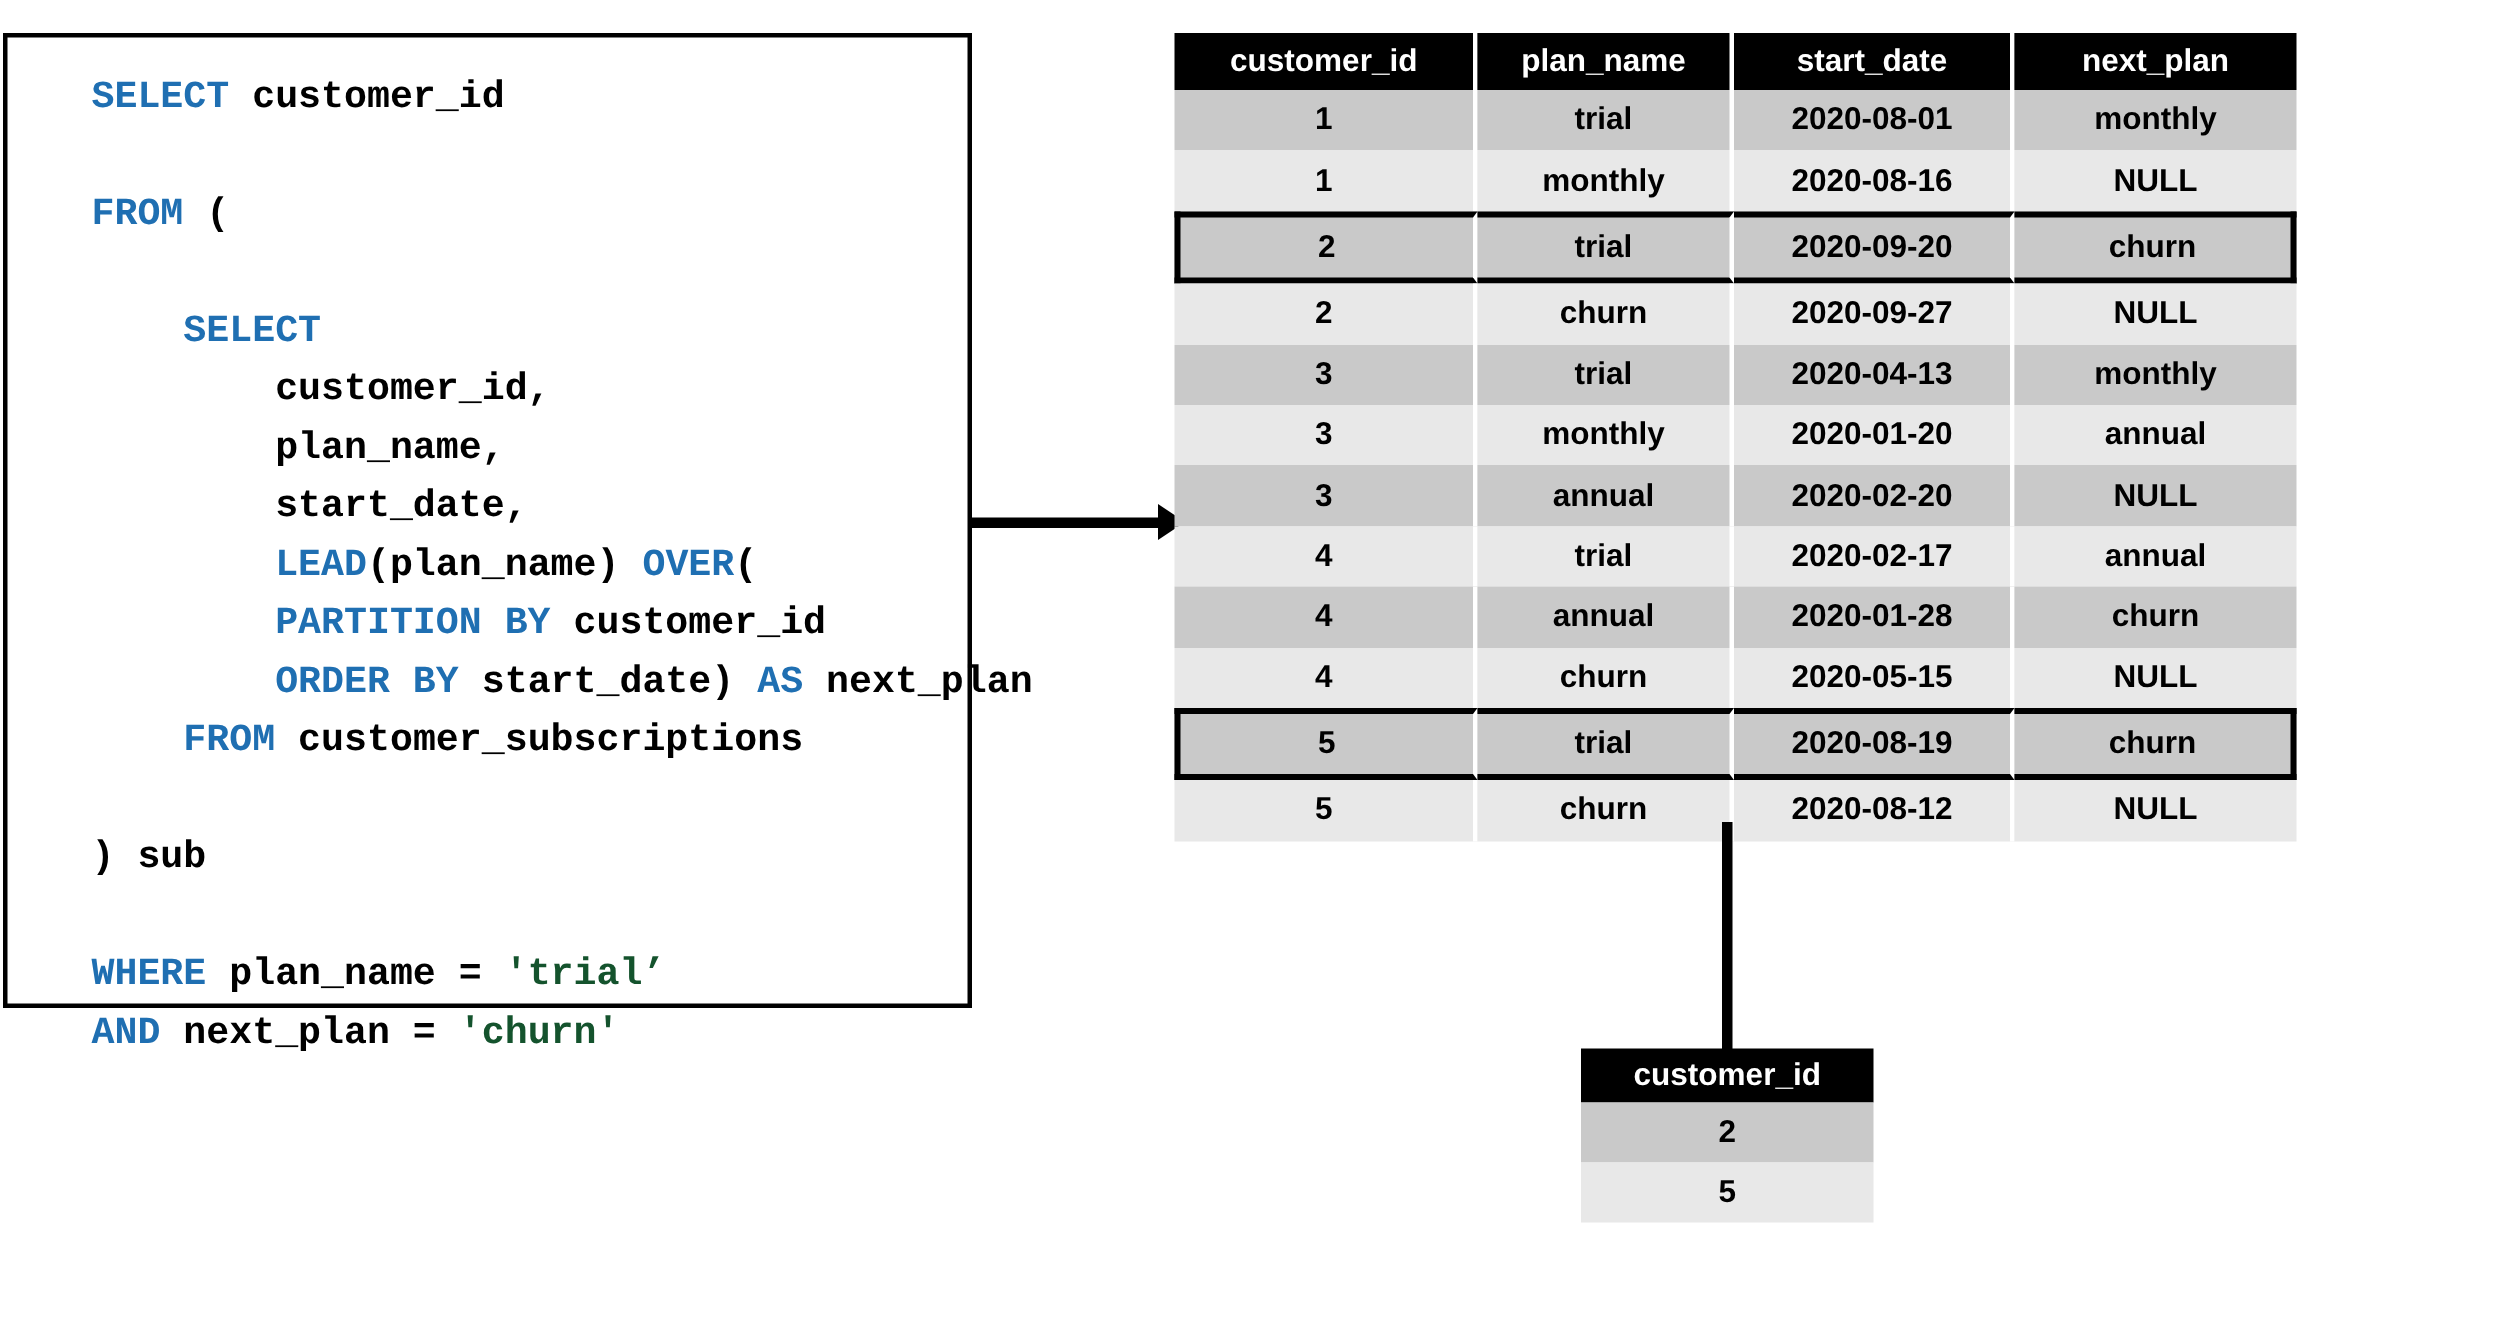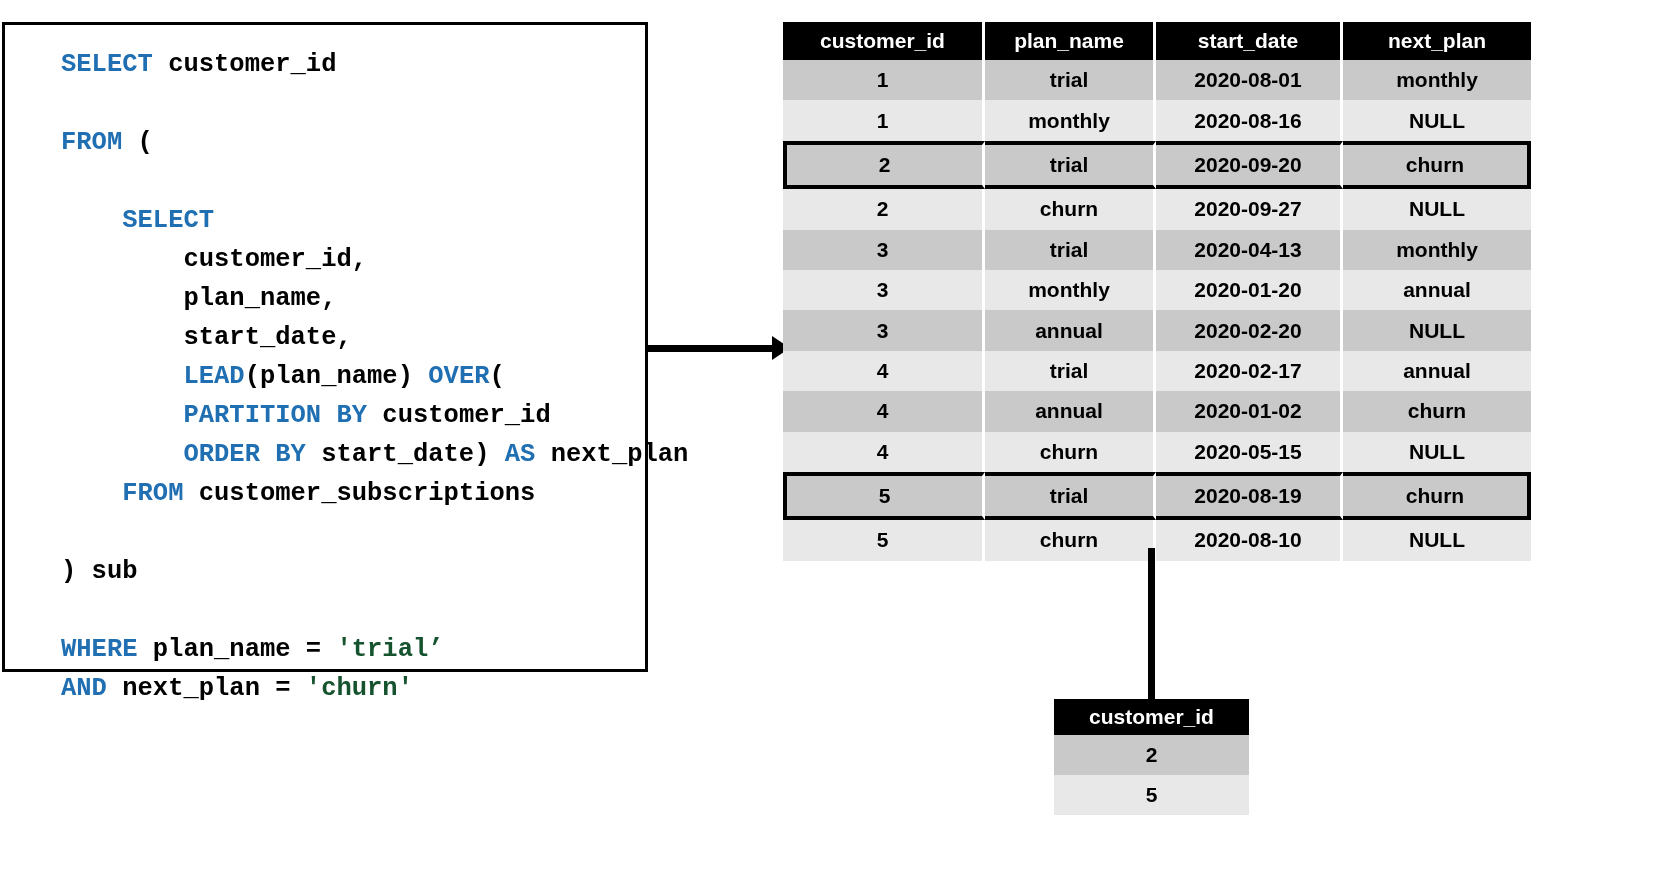--- a/index.html
+++ b/index.html
@@ -151,39 +151,39 @@
         </tr>
         <tr class="r-light">
           <td>4</td>
           <td>trial</td>
           <td>2020-02-17</td>
           <td>annual</td>
         </tr>
         <tr class="r-dark">
           <td>4</td>
           <td>annual</td>
-          <td>2020-01-02</td>
+          <td>2020-01-28</td>
           <td>churn</td>
         </tr>
         <tr class="r-light">
           <td>4</td>
           <td>churn</td>
           <td>2020-05-15</td>
           <td>NULL</td>
         </tr>
         <tr class="r-dark hl">
           <td>5</td>
           <td>trial</td>
           <td>2020-08-19</td>
           <td>churn</td>
         </tr>
         <tr class="r-light">
           <td>5</td>
           <td>churn</td>
-          <td>2020-08-10</td>
+          <td>2020-08-12</td>
           <td>NULL</td>
         </tr>
       </tbody>
   </table>
 
   <div class="arrow-v"></div>
   <div class="arrow-v-head"></div>
 
   <table class="tbl" id="result-table">
     <thead>

